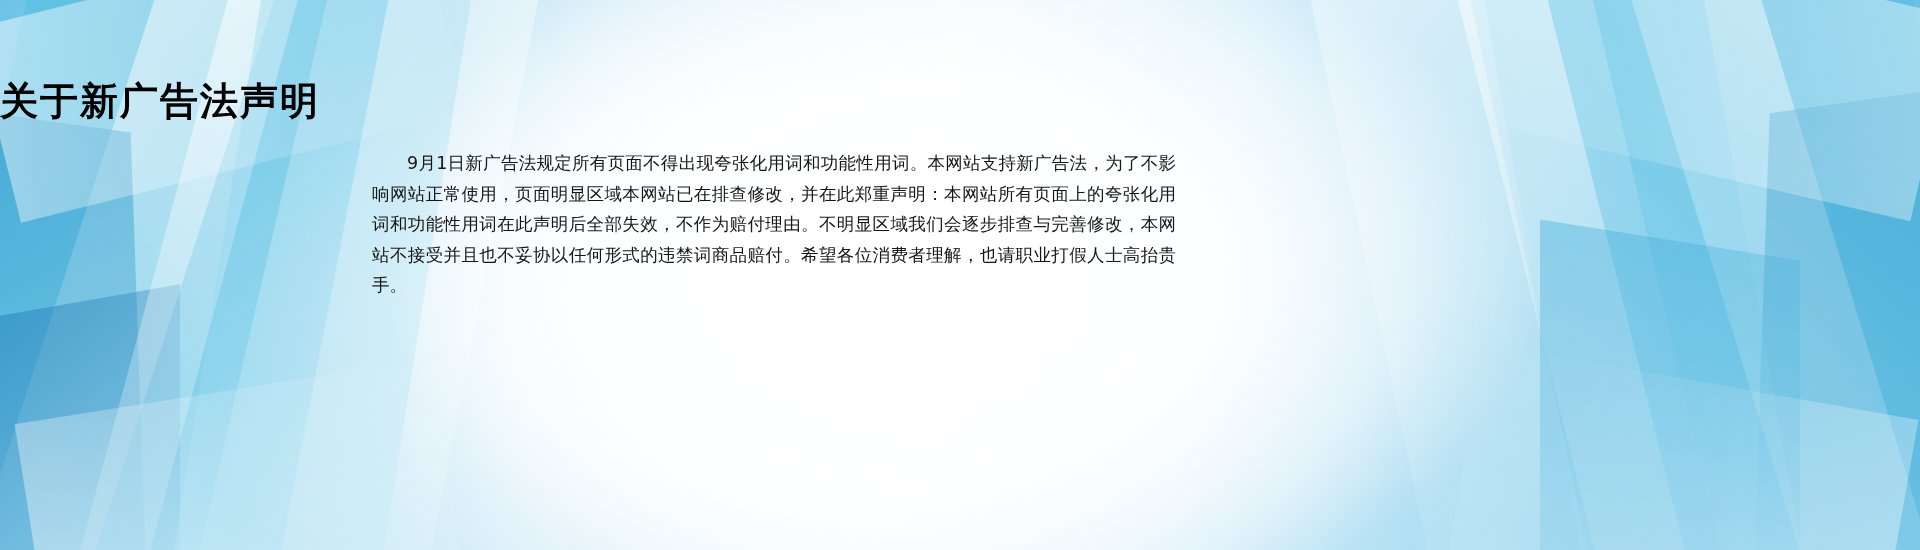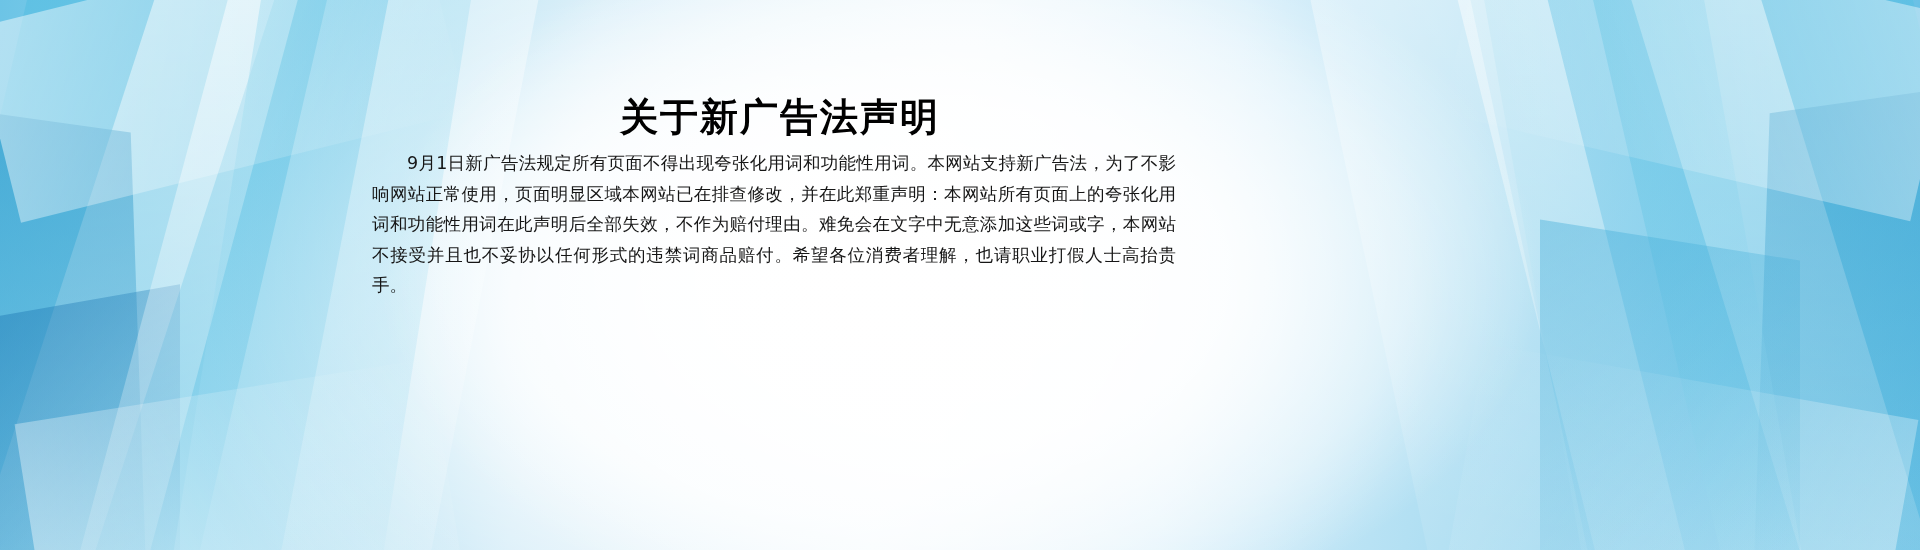--- a/index.html
+++ b/index.html
@@ -75,22 +75,21 @@
       background:linear-gradient(150deg,rgba(60,170,215,.4),rgba(140,215,240,.05));
       transform:skewY(9deg);}
 
   
   .wash{position:absolute;left:300px;top:-60px;width:1320px;height:670px;
         background:radial-gradient(ellipse 660px 420px at 50% 50%, rgba(255,255,255,.97) 0%, rgba(255,255,255,.88) 40%, rgba(255,255,255,.45) 68%, rgba(255,255,255,0) 88%);}
 
   
   .content{position:absolute;left:0;top:0;width:1920px;height:550px;}
   .title{
-    position:absolute;left:0;top:92px;width:1560px;
-    text-align:center;
+    position:absolute;left:0;top:76px;width:1560px;
     font-size:38px;font-weight:bold;color:#000;
     letter-spacing:2px;
     font-family:"DejaVu Sans","Liberation Sans",sans-serif;
   }
   .body-block{
     position:absolute;left:372px;top:148px;width:804px;
     color:#161616;
     font-size:17.5px;
     line-height:30.5px;
     text-align:justify;
@@ -125,17 +124,17 @@
     <span class="q8"></span>
     <span class="q9"></span>
   </div>
 
   <div class="wash"></div>
 
   <div class="content">
     <div class="title">关于新广告法声明</div>
 
     <div class="body-block">
-      <p class="para indent">9月1日新广告法规定所有页面不得出现夸张化用词和功能性用词。本网站支持新广告法，为了不影响网站正常使用，页面明显区域本网站已在排查修改，并在此郑重声明：本网站所有页面上的夸张化用词和功能性用词在此声明后全部失效，不作为赔付理由。难免会在文字中无意添加这些词或字，本网站不接受并且也不妥协以任何形式的违禁词商品赔付。希望各位消费者理解，也请职业打假人士高抬贵手。</p>
+      <p class="para indent">9月1日新广告法规定所有页面不得出现夸张化用词和功能性用词。本网站支持新广告法，为了不影响网站正常使用，页面明显区域本网站已在排查修改，并在此郑重声明：本网站所有页面上的夸张化用词和功能性用词在此声明后全部失效，不作为赔付理由。不明显区域我们会逐步排查与完善修改，本网站不接受并且也不妥协以任何形式的违禁词商品赔付。希望各位消费者理解，也请职业打假人士高抬贵手。</p>
     </div>
   </div>
 
 </div>
 
 </body></html>

